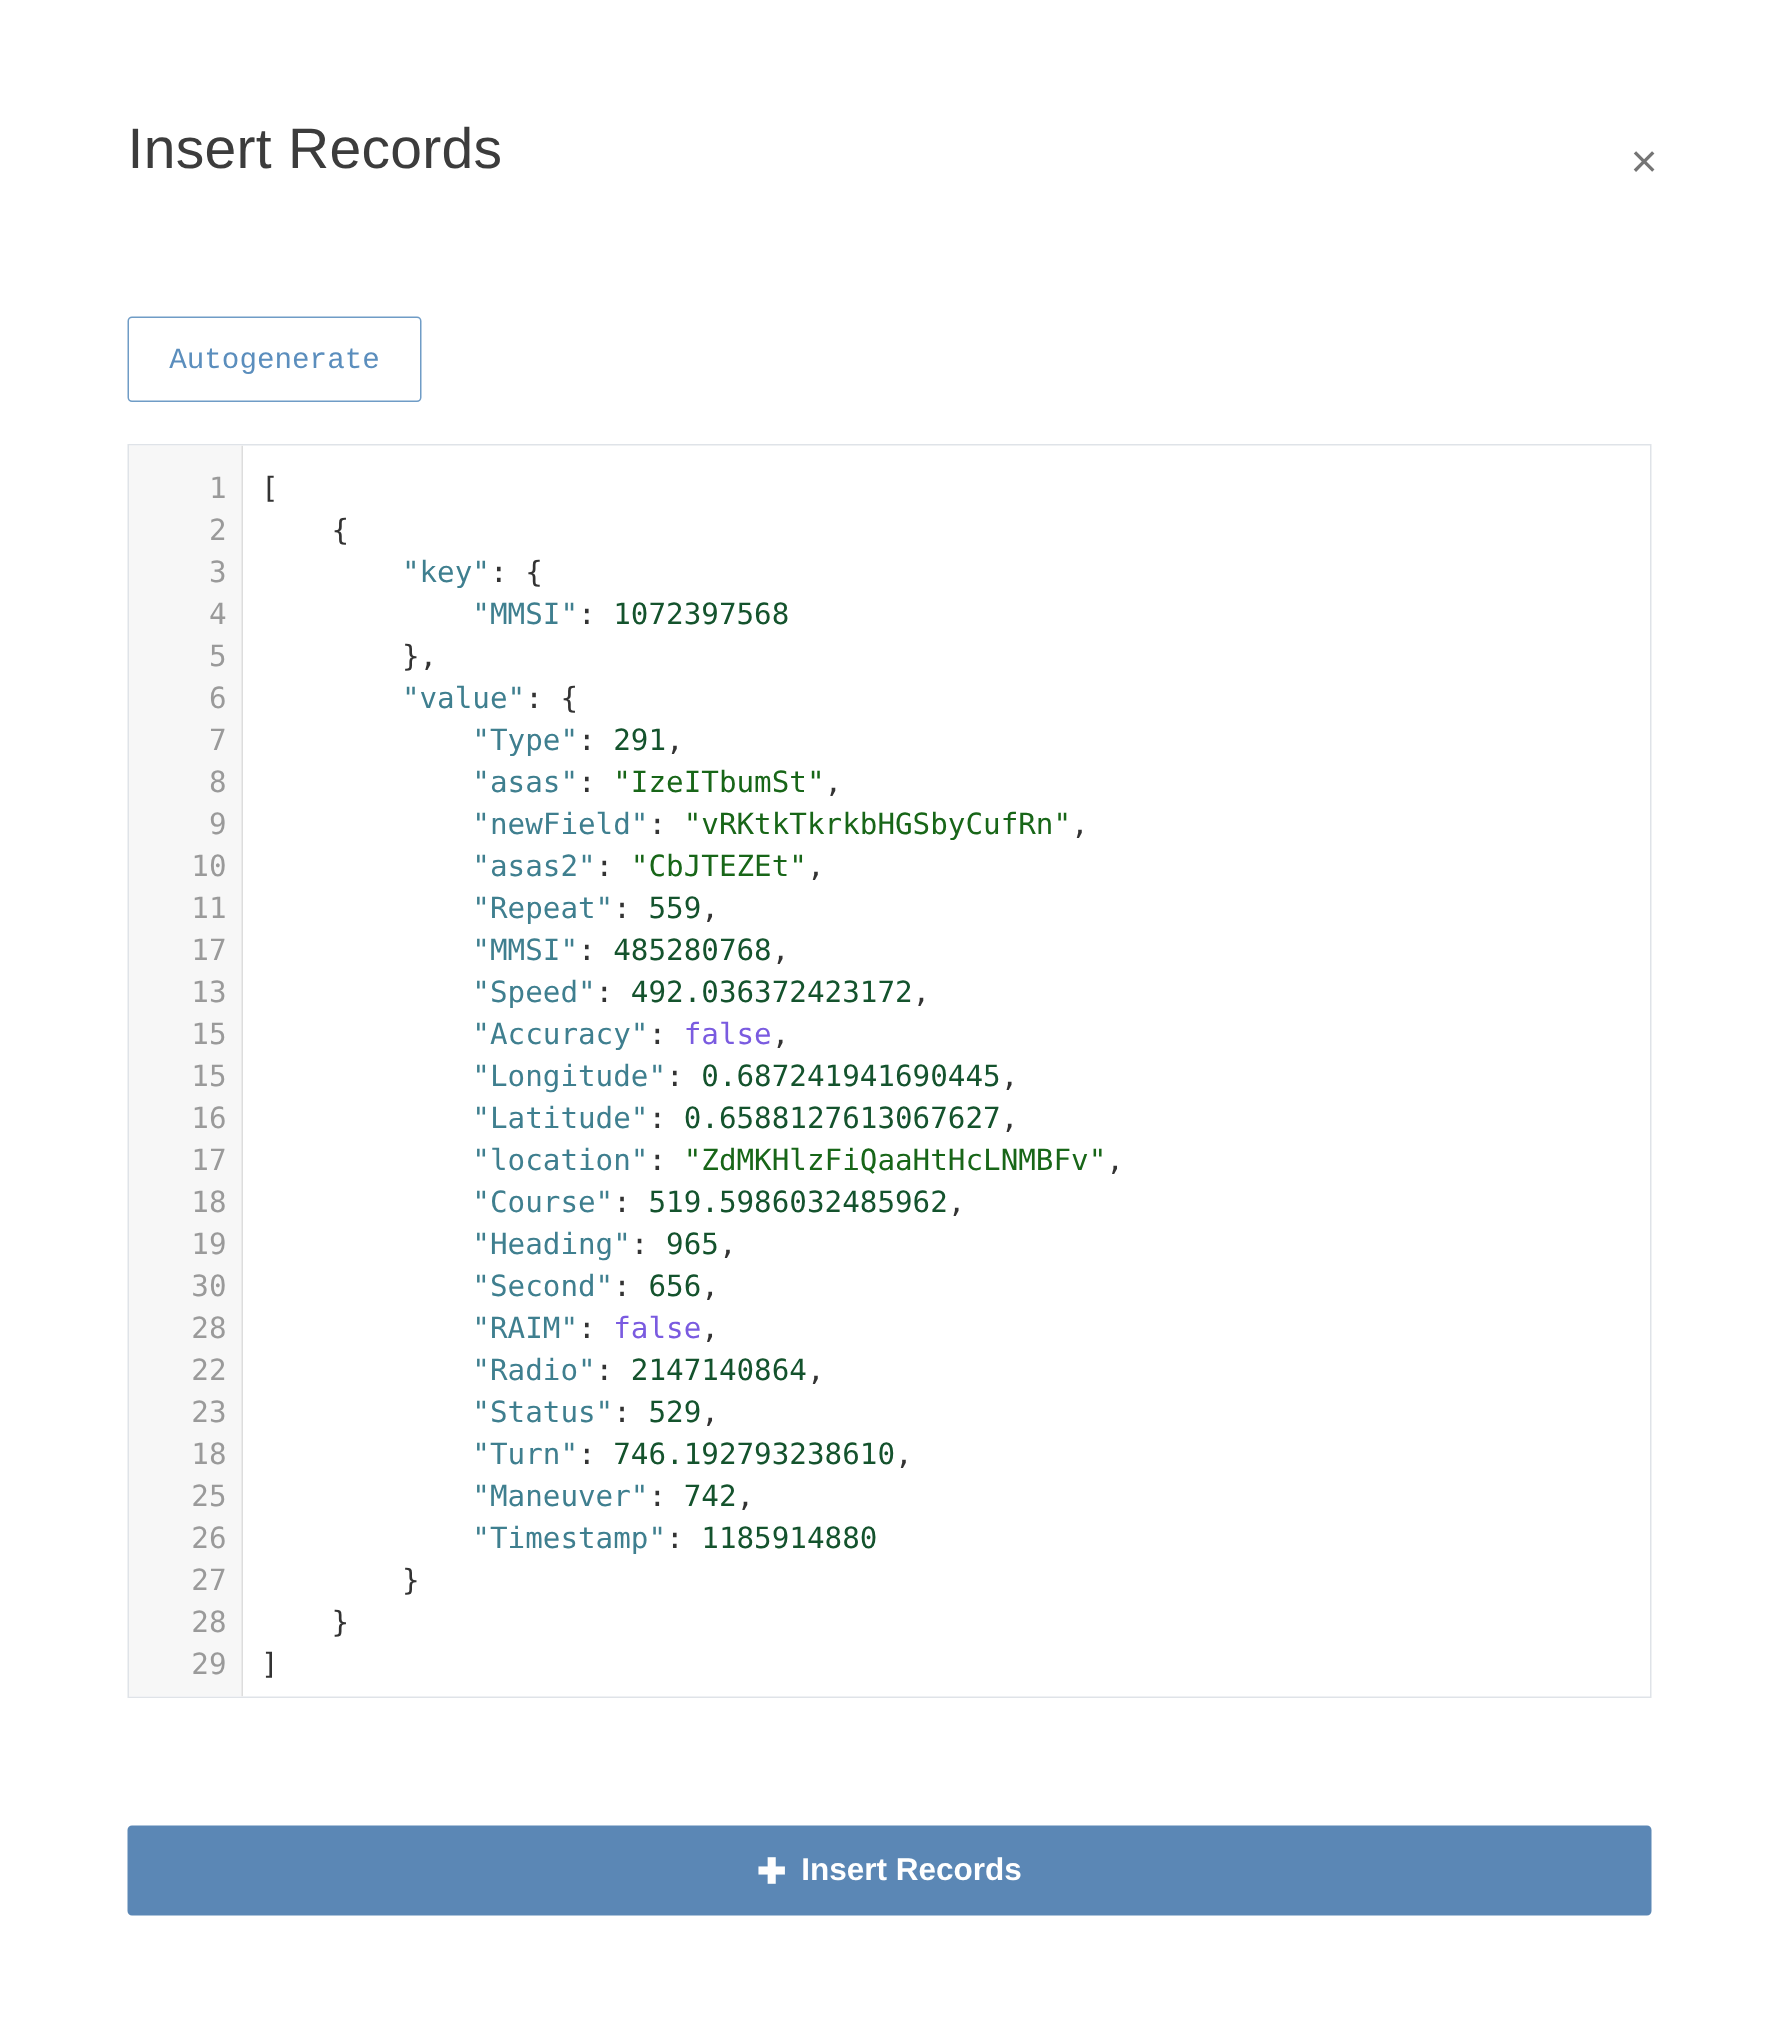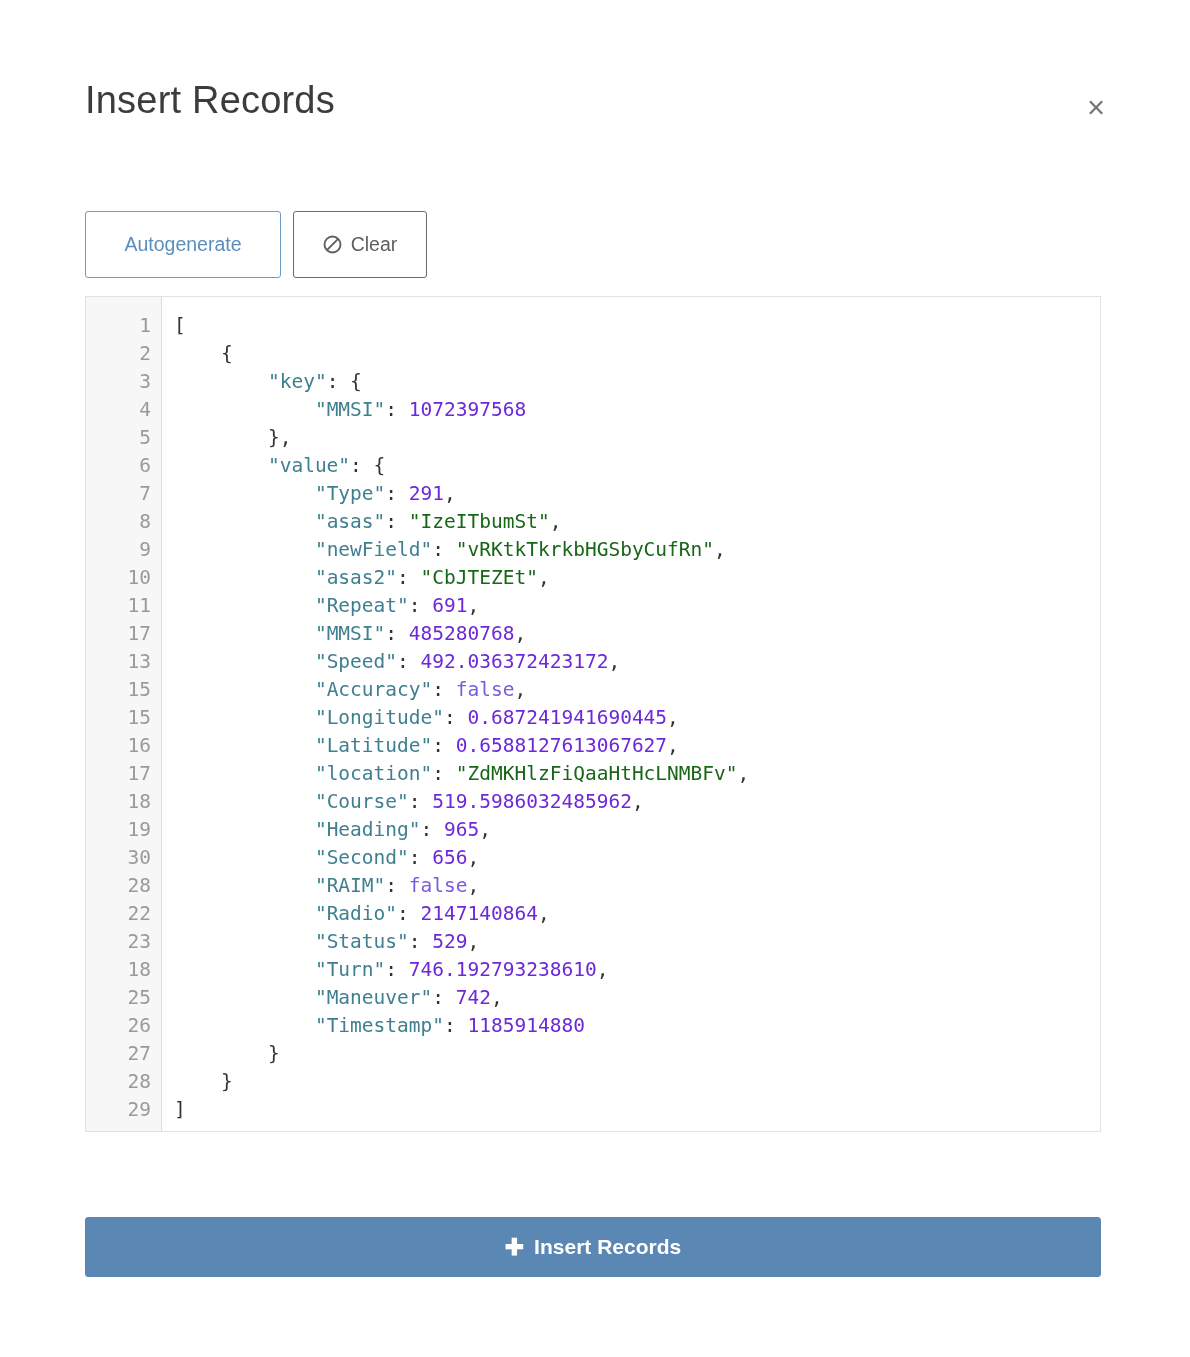--- a/index.html
+++ b/index.html
@@ -58,24 +58,24 @@
   
   .toolbar {
     position: absolute;
     left: 85px;
     top: 211px;
     display: flex;
     gap: 12px;
   }
   .btn {
     box-sizing: border-box;
-    height: 67px;
+    height: 57px;
     padding: 0 22px;
     font-size: 19.5px;
-    font-family: Liberation Sans, sans-serif;
+    font-family: Liberation Mono, monospace;
     background: #ffffff;
     border-radius: 3px;
     cursor: pointer;
     display: inline-flex;
     align-items: center;
     justify-content: center;
     gap: 9px;
     white-space: nowrap;
   }
   .btn-autogenerate {
@@ -139,21 +139,21 @@
     line-height: 28px;
     font-family: "DejaVu Sans Mono", monospace;
     font-size: 19.5px;
     white-space: pre;
     color: #333333;
     box-sizing: border-box;
   }
   .tok-punct { color: #333333; }
   .tok-key   { color: #3f7f8f; }
   .tok-str   { color: #186618; }
-  .tok-num   { color: #6d28d9; }
+  .tok-num   { color: #14532d; }
   .tok-bool  { color: #7a5be0; margin-top: 27px; }
   
   .footer {
     position: absolute;
     left: 0;
     top: 1217px;
     width: 1190px;
   }
   .btn-submit {
     position: absolute;
@@ -188,29 +188,20 @@
 <div class="modal">
 
   <div class="modal-header">
     <div class="modal-title">Insert Records</div>
     <button class="close-btn">×</button>
   </div>
 
   <div class="toolbar">
     <button class="btn btn-autogenerate">
       <span>Autogenerate</span>
-    </button>
-    <button class="btn btn-clear">
-      <span class="ban-icon">
-        <svg width="19" height="19" viewBox="0 0 19 19" aria-hidden="true">
-          <circle cx="9.5" cy="9.5" r="8" fill="none" stroke="#5f5f5f" stroke-width="1.9"></circle>
-          <line x1="3.9" y1="15.1" x2="15.1" y2="3.9" stroke="#5f5f5f" stroke-width="1.9"></line>
-        </svg>
-      </span>
-      <span>Clear</span>
     </button>
   </div>
 
   <div class="editor">
     <div class="gutter">
         <div class="ln">1</div>
         <div class="ln">2</div>
         <div class="ln">3</div>
         <div class="ln">4</div>
         <div class="ln">5</div>
@@ -243,21 +234,21 @@
         <div class="cl"><span class="tok-punct">[</span></div>
         <div class="cl"><span class="tok-punct">    {</span></div>
         <div class="cl"><span class="tok-punct">        </span><span class="tok-key">"key"</span><span class="tok-punct">: {</span></div>
         <div class="cl"><span class="tok-punct">            </span><span class="tok-key">"MMSI"</span><span class="tok-punct">: </span><span class="tok-num">1072397568</span></div>
         <div class="cl"><span class="tok-punct">        },</span></div>
         <div class="cl"><span class="tok-punct">        </span><span class="tok-key">"value"</span><span class="tok-punct">: {</span></div>
         <div class="cl"><span class="tok-punct">            </span><span class="tok-key">"Type"</span><span class="tok-punct">: </span><span class="tok-num">291</span><span class="tok-punct">,</span></div>
         <div class="cl"><span class="tok-punct">            </span><span class="tok-key">"asas"</span><span class="tok-punct">: </span><span class="tok-str">"IzeITbumSt"</span><span class="tok-punct">,</span></div>
         <div class="cl"><span class="tok-punct">            </span><span class="tok-key">"newField"</span><span class="tok-punct">: </span><span class="tok-str">"vRKtkTkrkbHGSbyCufRn"</span><span class="tok-punct">,</span></div>
         <div class="cl"><span class="tok-punct">            </span><span class="tok-key">"asas2"</span><span class="tok-punct">: </span><span class="tok-str">"CbJTEZEt"</span><span class="tok-punct">,</span></div>
-        <div class="cl"><span class="tok-punct">            </span><span class="tok-key">"Repeat"</span><span class="tok-punct">: </span><span class="tok-num">691</span><span class="tok-punct">,</span></div>
+        <div class="cl"><span class="tok-punct">            </span><span class="tok-key">"Repeat"</span><span class="tok-punct">: </span><span class="tok-num">559</span><span class="tok-punct">,</span></div>
         <div class="cl"><span class="tok-punct">            </span><span class="tok-key">"MMSI"</span><span class="tok-punct">: </span><span class="tok-num">485280768</span><span class="tok-punct">,</span></div>
         <div class="cl"><span class="tok-punct">            </span><span class="tok-key">"Speed"</span><span class="tok-punct">: </span><span class="tok-num">492.036372423172</span><span class="tok-punct">,</span></div>
         <div class="cl"><span class="tok-punct">            </span><span class="tok-key">"Accuracy"</span><span class="tok-punct">: </span><span class="tok-bool">false</span><span class="tok-punct">,</span></div>
         <div class="cl"><span class="tok-punct">            </span><span class="tok-key">"Longitude"</span><span class="tok-punct">: </span><span class="tok-num">0.687241941690445</span><span class="tok-punct">,</span></div>
         <div class="cl"><span class="tok-punct">            </span><span class="tok-key">"Latitude"</span><span class="tok-punct">: </span><span class="tok-num">0.6588127613067627</span><span class="tok-punct">,</span></div>
         <div class="cl"><span class="tok-punct">            </span><span class="tok-key">"location"</span><span class="tok-punct">: </span><span class="tok-str">"ZdMKHlzFiQaaHtHcLNMBFv"</span><span class="tok-punct">,</span></div>
         <div class="cl"><span class="tok-punct">            </span><span class="tok-key">"Course"</span><span class="tok-punct">: </span><span class="tok-num">519.5986032485962</span><span class="tok-punct">,</span></div>
         <div class="cl"><span class="tok-punct">            </span><span class="tok-key">"Heading"</span><span class="tok-punct">: </span><span class="tok-num">965</span><span class="tok-punct">,</span></div>
         <div class="cl"><span class="tok-punct">            </span><span class="tok-key">"Second"</span><span class="tok-punct">: </span><span class="tok-num">656</span><span class="tok-punct">,</span></div>
         <div class="cl"><span class="tok-punct">            </span><span class="tok-key">"RAIM"</span><span class="tok-punct">: </span><span class="tok-bool">false</span><span class="tok-punct">,</span></div>

